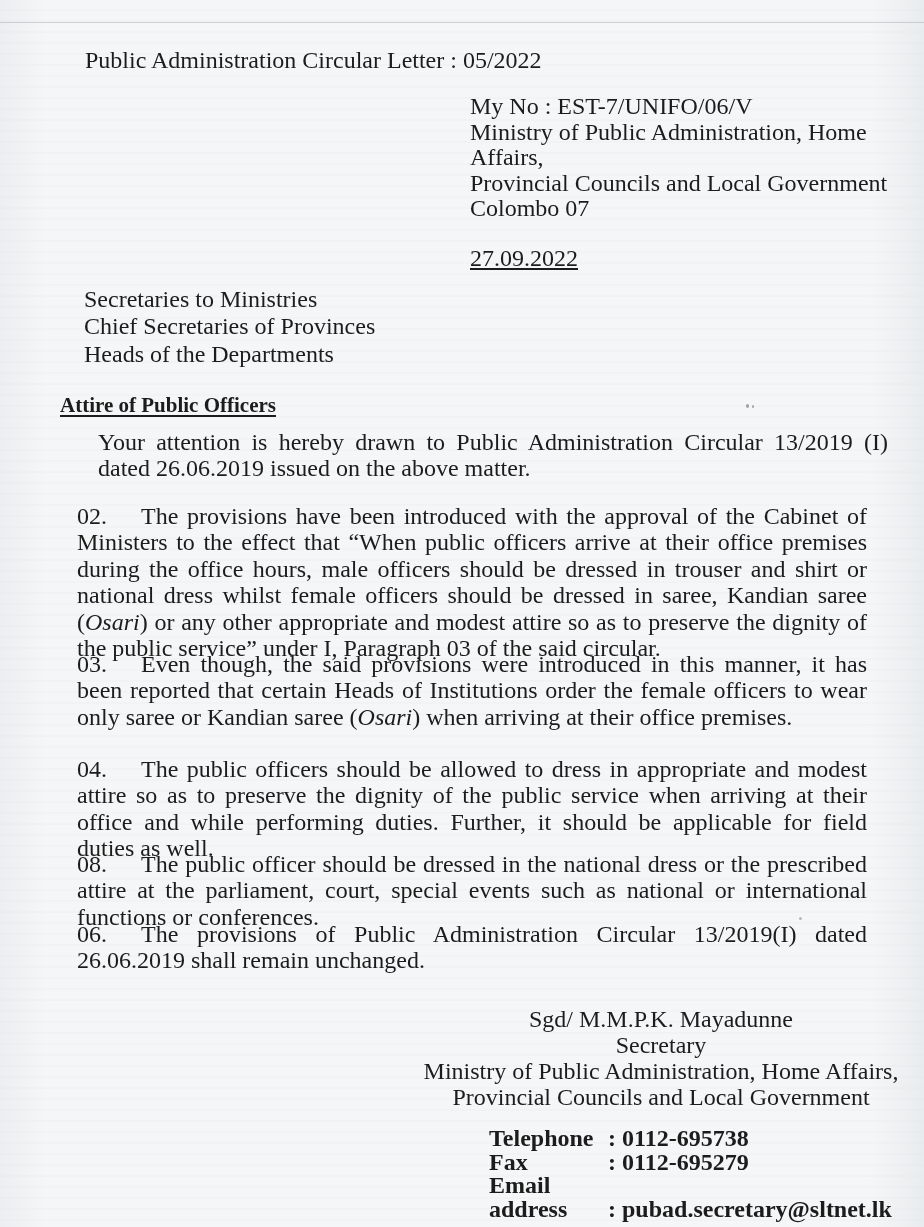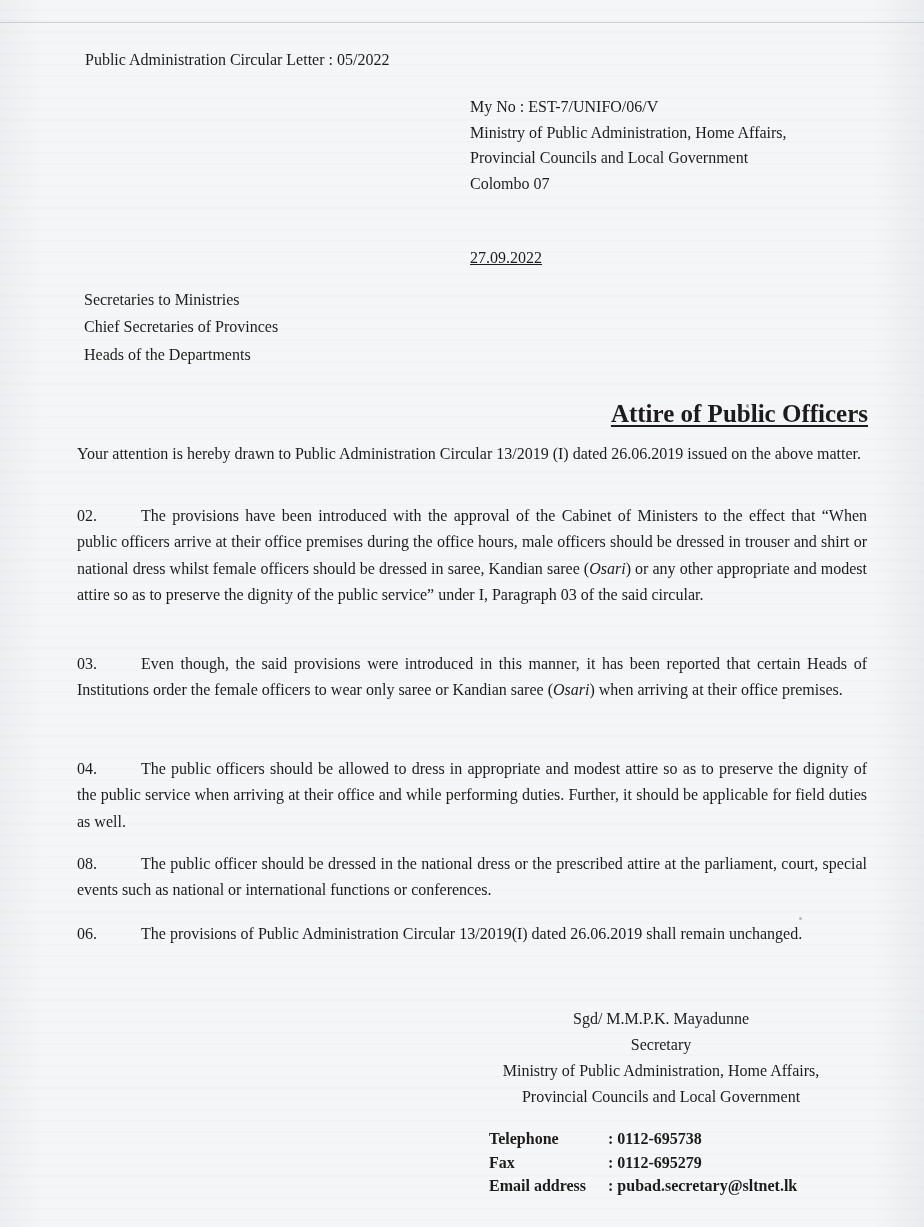--- a/index.html
+++ b/index.html
@@ -27,55 +27,55 @@
     font-family: "Liberation Serif", "DejaVu Serif", serif;
     color: #1c1c1c;
     overflow: hidden;
   }
   .scanline-top {
     position: absolute;
     top: 22px; left: 0; right: 0;
     height: 1px;
     background: rgba(158,164,171,0.45);
   }
-  .txt { position: absolute; font-size: 16px; line-height: 26px; }
+  .txt { position: absolute; font-size: 24px; line-height: 26px; }
 
   .header { left: 85px; top: 47px; }
 
   .sender { left: 470px; top: 94px; line-height: 25.6px; width: 420px; }
 
   .date { left: 470px; top: 245px; text-decoration: underline; }
 
   .recipients { left: 84px; top: 286px; line-height: 27.3px; }
 
   .title {
-    left: 60px; top: 401px; width: 808px;
-    text-align: right;
+    left: 60px; top: 392px; width: 808px;
+    text-align: left;
     font-weight: bold;
-    font-size: 25px;
+    font-size: 21px;
   }
   .title .title-text {
     text-decoration: underline;
     text-decoration-thickness: 2px;
     text-underline-offset: 3px;
   }
 
   .para {
     left: 77px;
     width: 790px;
     text-align: justify;
     line-height: 26.4px;
   }
   .para .pnum {
     display: inline-block;
     width: 64px;
   }
   .para em { font-style: italic; }
 
-  .intro  { top: 441px; }
+  .intro  { top: 429px; margin-left: 21px; }
   .p02    { top: 503px; }
   .p03    { top: 651px; }
   .p04    { top: 756px; }
   .p05    { top: 851px; }
   .p06    { top: 921px; }
 
   .signature {
     left: 415px; top: 1006px; width: 492px;
     text-align: center;
     line-height: 26px;

